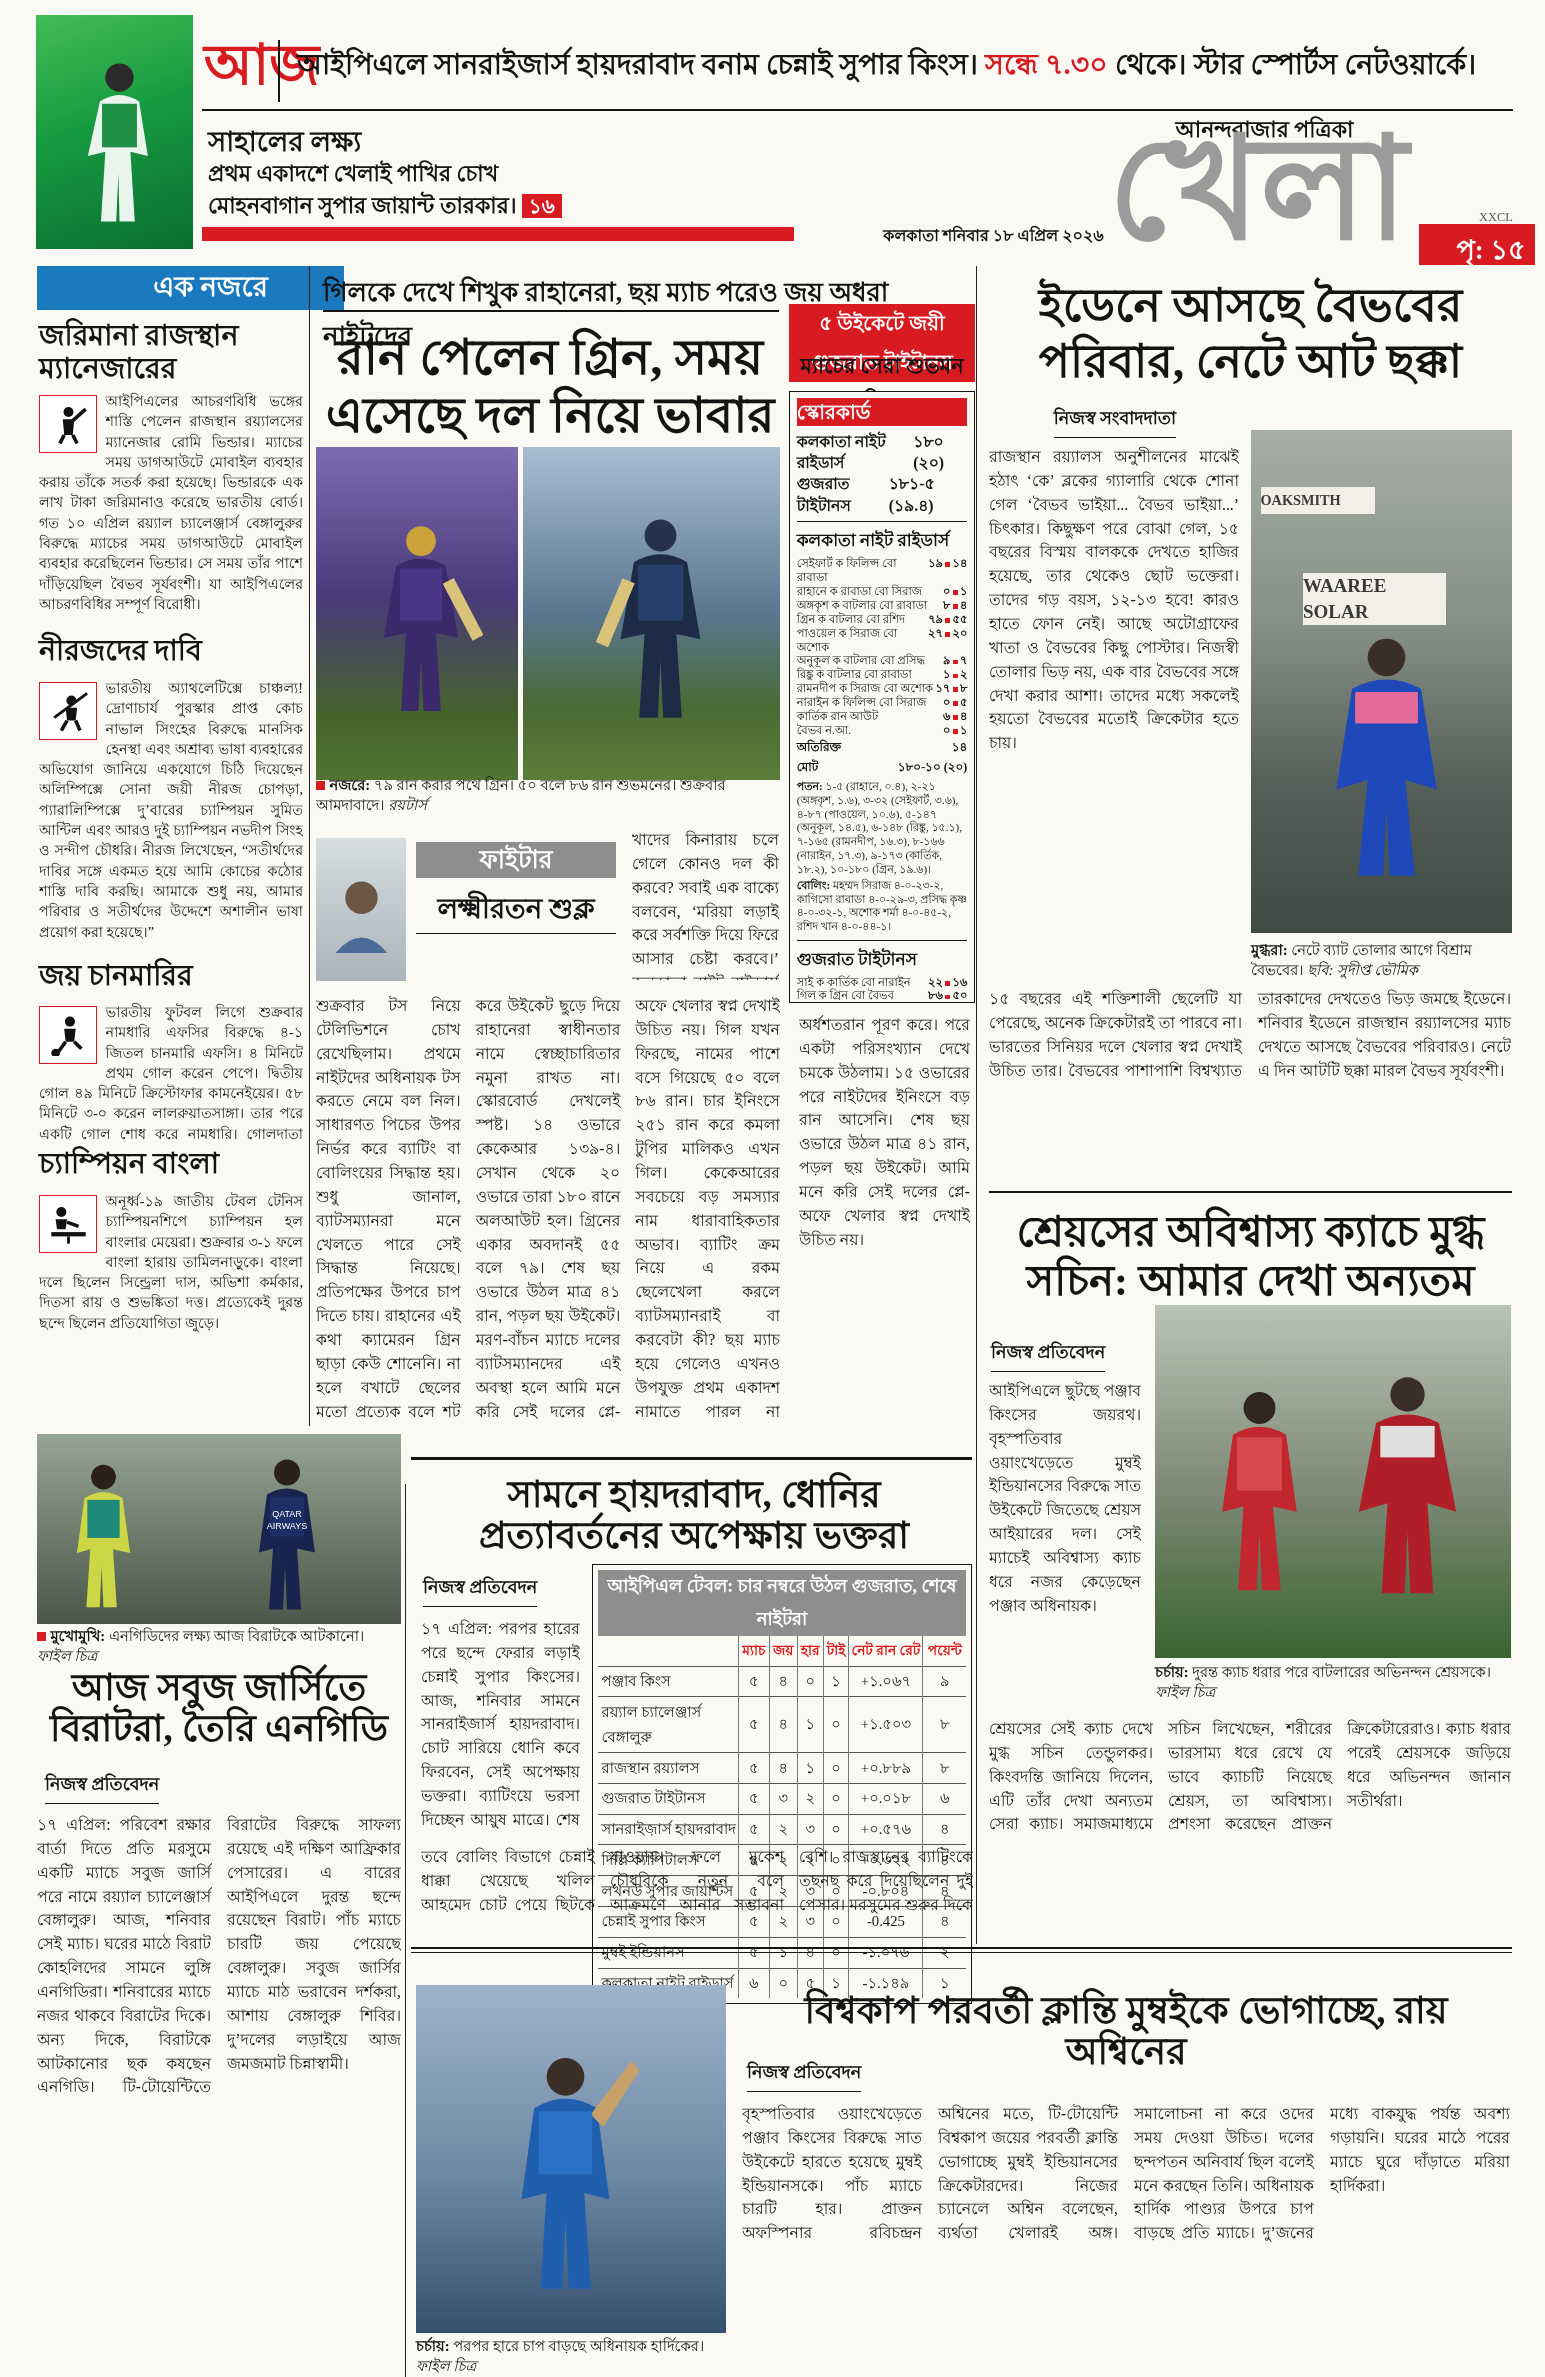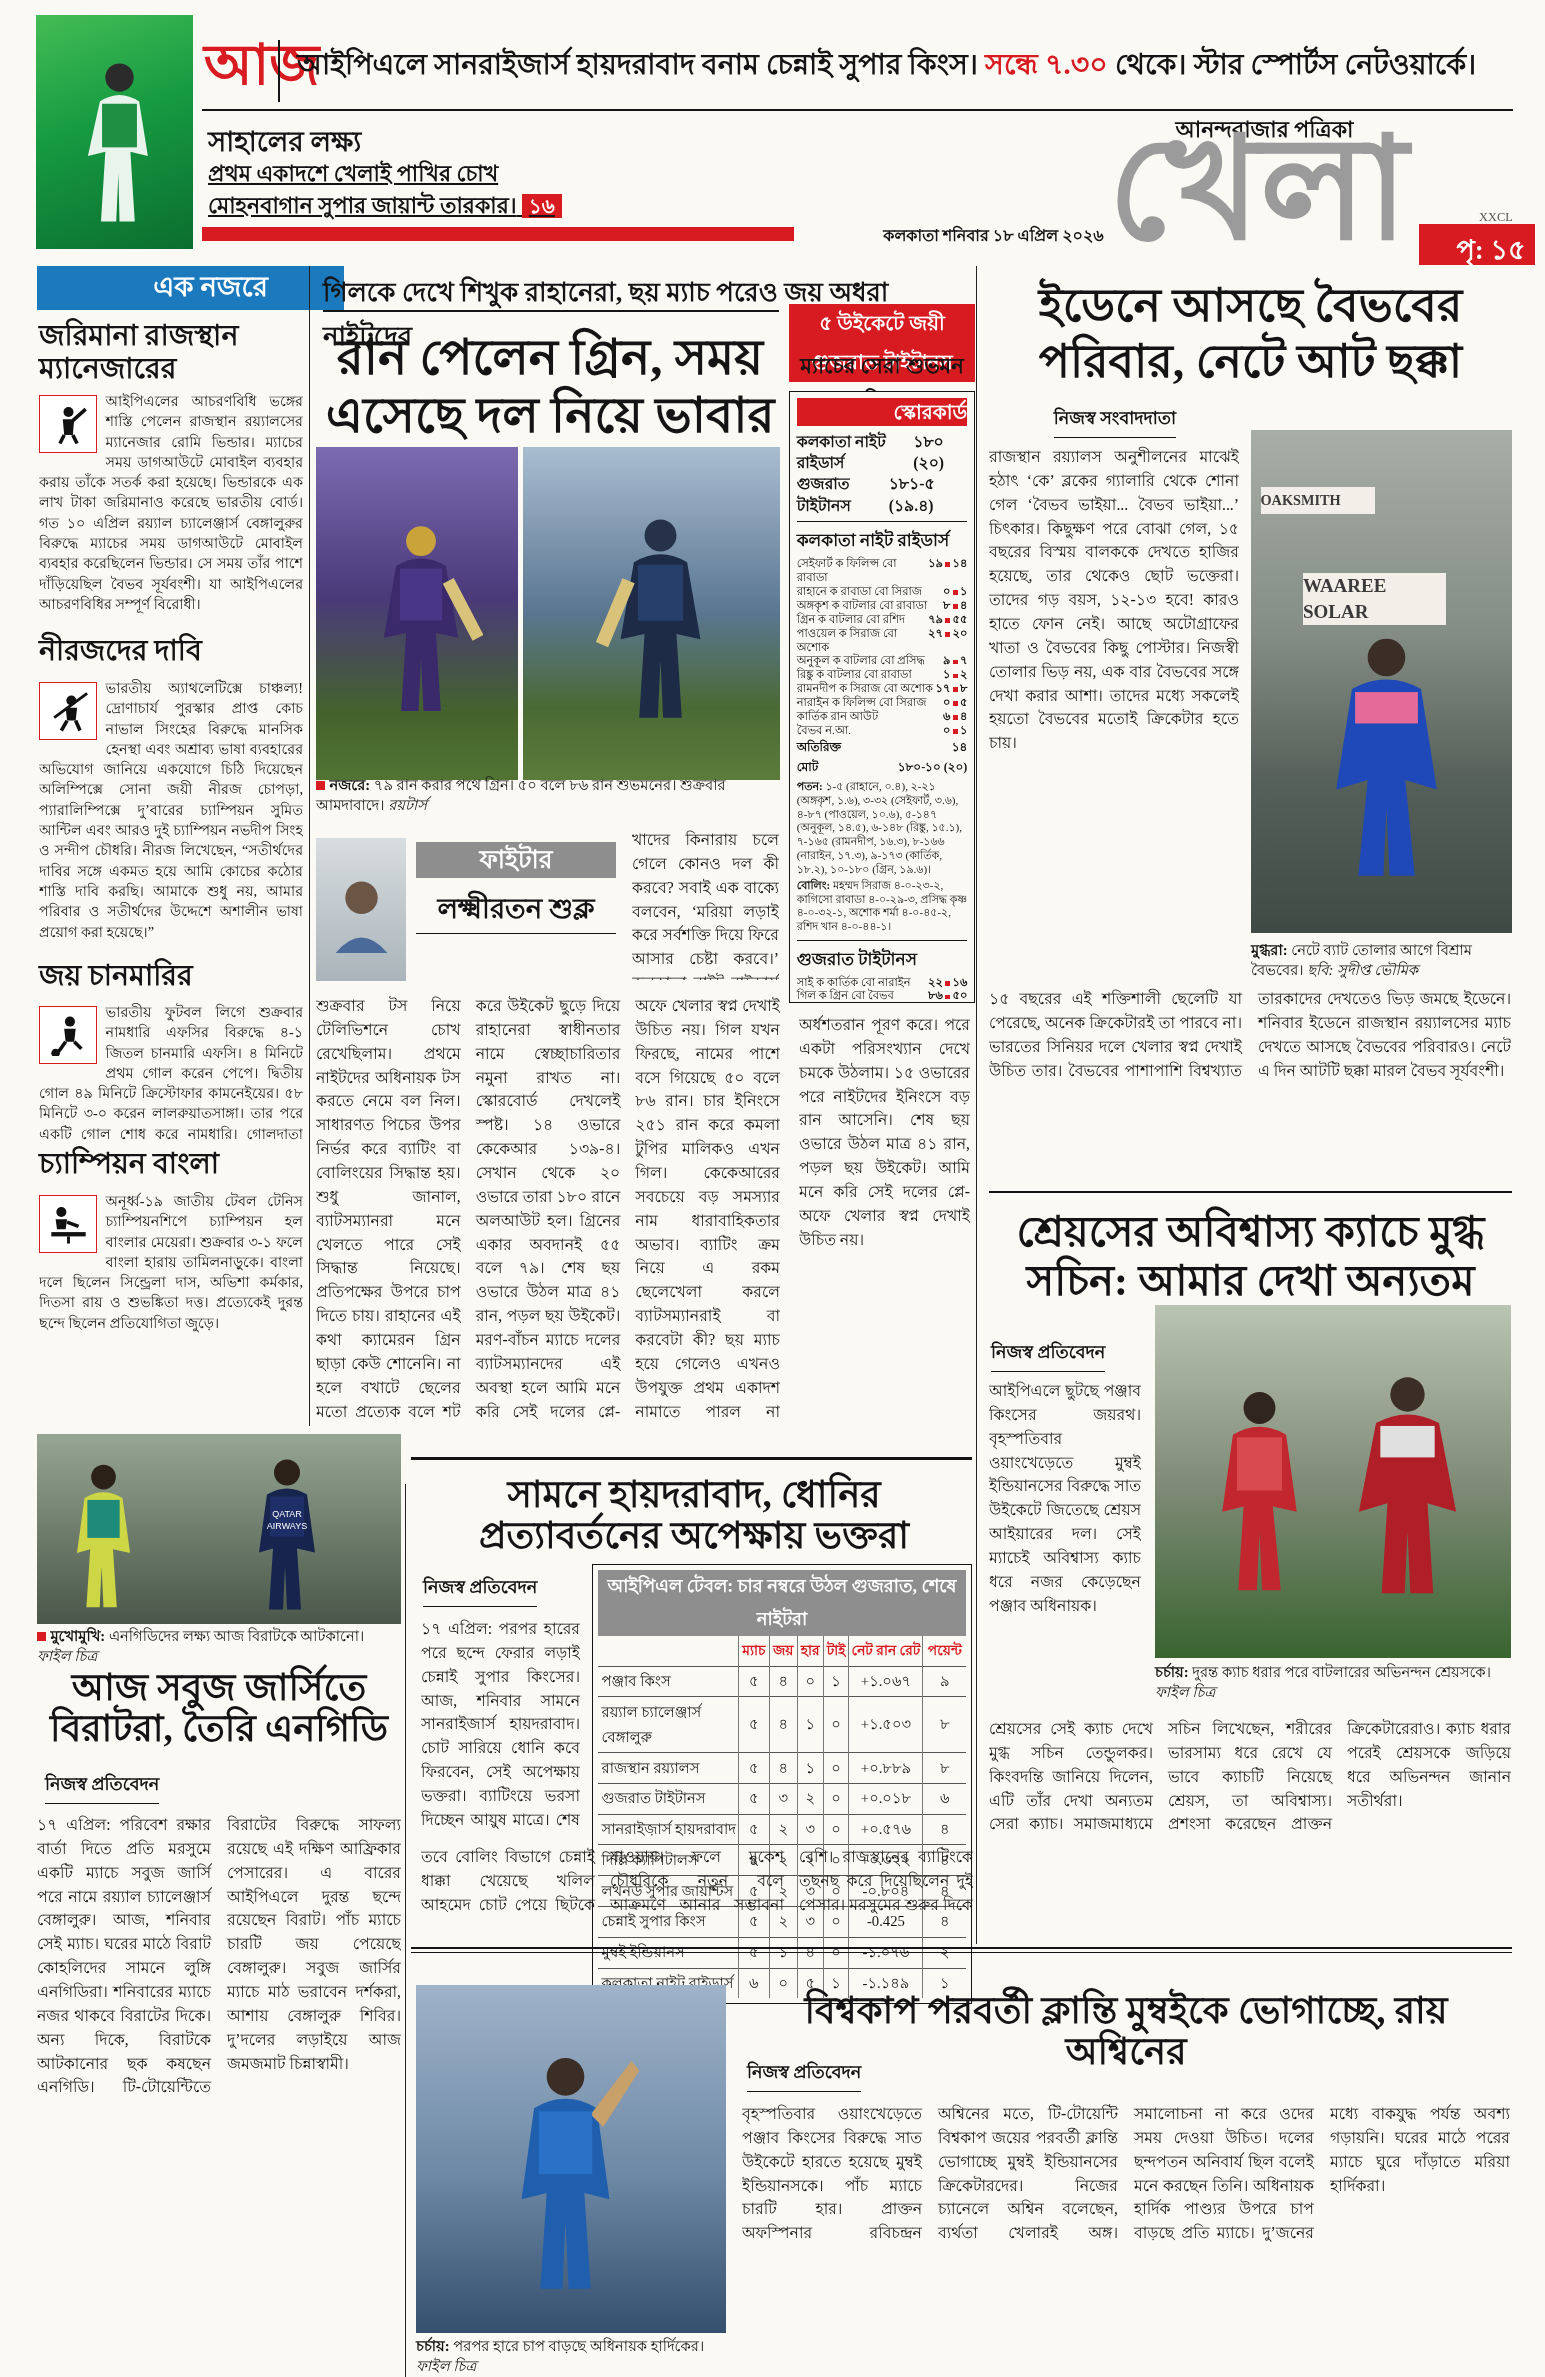--- a/index.html
+++ b/index.html
@@ -9,21 +9,21 @@
   .vrule{position:absolute;width:1.4px;background:#222;}
   .just{text-align:justify;}
   .center{text-align:center;}
   .clip{overflow:hidden;}
   
   .aaj{color:#d81b21;font-weight:bold;font-size:56px;line-height:1;}
   .aaj-bar{position:absolute;width:2.4px;background:#141414;}
   .bannertxt{font-size:28.5px;font-weight:bold;line-height:1.2;}
   .hl-red{color:#d81b21;}
   .feature-title{font-size:27.6px;font-weight:bold;}
-  .feature-line{font-size:22px;font-weight:bold;line-height:1.5;text-decoration:underline;}
+  .feature-line{font-size:22px;font-weight:bold;line-height:1.5;}
   .pgref{background:#d81b21;color:#fff;padding:1px 6.7px;font-size:20px;}
   .redbar{background:#d81b21;}
   .masthead-paper{font-size:22px;font-weight:bold;}
   .masthead-logo{font-size:143px;font-weight:bold;color:#9b9b9b;line-height:1;}
   .edition{font-size:12.4px;color:#555;}
   .pagebadge{background:#d81b21;color:#fff;font-size:27px;font-weight:bold;text-align:right;padding:4.8px 9.5px;box-sizing:border-box;}
   .dateline{font-size:16px;font-weight:bold;}
   
   .sb-head{background:#1b79bd;color:#fff;font-size:27.6px;font-weight:bold;text-align:center;line-height:42px;}
   .sb-title{font-size:28.5px;font-weight:bold;line-height:1.15;}
@@ -41,21 +41,21 @@
   .cap .lead{font-weight:bold;}
   .cap .credit{font-style:italic;}
   .redsq{display:inline-block;width:8.6px;height:8.6px;background:#d81b21;margin-right:4.8px;}
   .cols3{column-count:3;column-gap:15px;}
   .cols2{column-count:2;column-gap:16px;}
   .cols4{column-count:4;column-gap:16px;}
   
   .sc-banner{background:#d81b21;color:#fff;font-size:20px;font-weight:bold;text-align:center;line-height:39px;}
   .sc-mom{font-size:21px;font-weight:bold;text-align:center;border-bottom:2.4px solid #141414;padding-bottom:5.7px;}
   .sc-box{border:1.9px solid #141414;padding:5.7px 6.7px;box-sizing:border-box;background:#fbf9f3;}
-  .sc-title{background:#d81b21;color:#fff;font-size:20px;font-weight:bold;text-align:right;line-height:28.5px;margin-bottom:4.8px;}
+  .sc-title{background:#d81b21;color:#fff;font-size:20px;font-weight:bold;text-align:left;line-height:28.5px;margin-bottom:4.8px;}
   .sc-sum{display:flex;justify-content:space-between;font-size:15.7px;font-weight:bold;line-height:1.35;}
   .sc-team{font-size:17px;font-weight:bold;margin:5.7px 0 1.9px;border-top:1.4px solid #141414;padding-top:4.8px;}
   .bat-row{display:flex;justify-content:space-between;font-size:11.4px;line-height:1.22;}
   .bat-row .figs{font-weight:bold;white-space:nowrap;}
   .sq{display:inline-block;width:4.8px;height:4.8px;background:#d81b21;margin:0 2.4px;}
   .sc-x{display:flex;justify-content:space-between;font-size:12px;font-weight:bold;}
   .sc-note{font-size:11px;line-height:1.26;margin-top:1.9px;}
   .sc-note b{font-weight:bold;}
   
   .tbl-title{background:#8e8e8e;color:#fff;font-size:18px;font-weight:bold;text-align:center;line-height:33px;}

